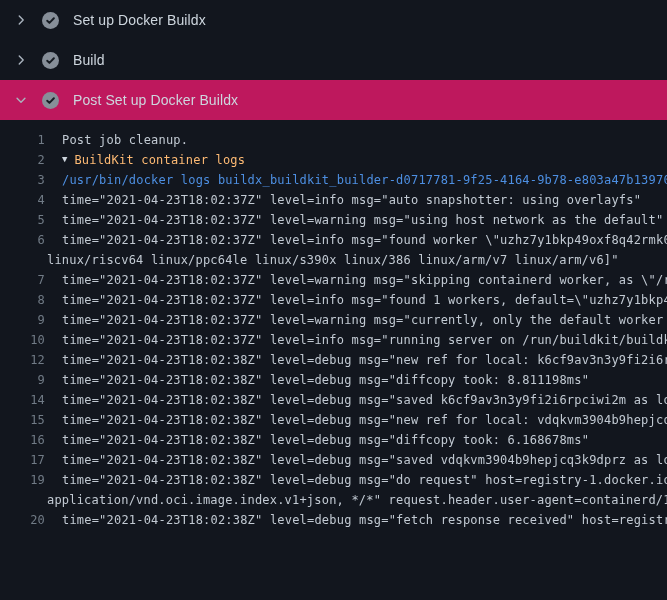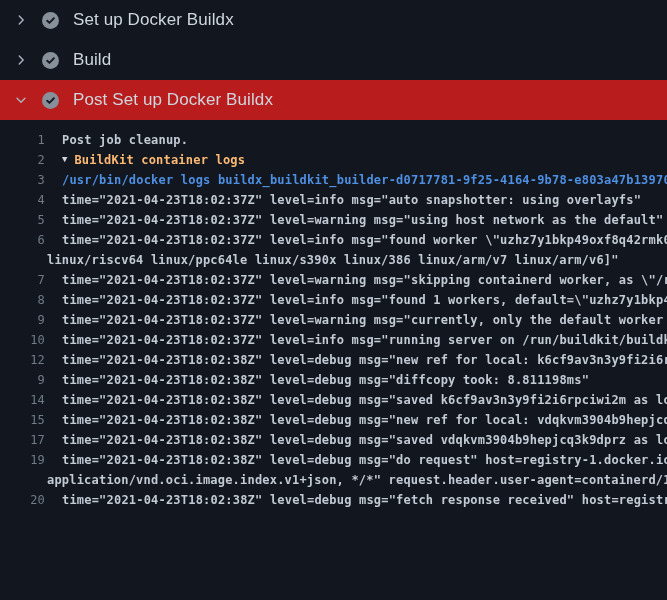--- a/index.html
+++ b/index.html
@@ -12,35 +12,35 @@
   .app { width: 667px; height: 600px; overflow: hidden; }
 
   
   .step {
     display: flex;
     align-items: center;
     height: 40px;
     padding-left: 13px;
     cursor: pointer;
   }
-  .step.expanded { background: #b91c1c; }
+  .step.expanded { background: #be185d; }
   .chev {
     width: 16px; height: 16px;
     display: inline-flex; align-items: center; justify-content: center;
     color: #aab4bf;
   }
   .chev svg { display: block; }
   .check {
     margin-left: 13px;
     width: 17px; height: 17px;
     display: inline-flex; align-items: center; justify-content: center;
   }
   .step-title {
     margin-left: 14px;
-    font-size: 17px;
+    font-size: 14px;
     color: #ced6de;
     letter-spacing: 0.1px;
   }
 
   
   .log {
     padding-top: 10px;
     font-family: "DejaVu Sans Mono", "Liberation Mono", monospace;
     font-size: 12px;
     line-height: 20px;
@@ -58,21 +58,20 @@
     color: #717b86;
     letter-spacing: 0.2px;
     cursor: pointer;
   }
   .txt {
     padding-left: 17px;
     letter-spacing: 0.2px;
     color: #c2cad3;
     flex: 1 1 auto;
     overflow: hidden;
-    font-weight: bold;
   }
   .caret { display: none; }
   .row.group .caret {
     display: inline-block;
     color: #cdd5dd;
     font-size: 9px;
     line-height: 20px;
     padding-left: 17px;
     transform: translateY(-1px);
   }
@@ -220,20 +219,25 @@
     
     <span class="txt">time="2021-04-23T18:02:38Z" level=debug msg="saved k6cf9av3n3y9fi2i6rpciwi2m as loca</span>
   </div>
 
   <div class="row plain">
     <span class="num">15</span>
     
     <span class="txt">time="2021-04-23T18:02:38Z" level=debug msg="new ref for local: vdqkvm3904b9hepjcq3k</span>
   </div>
 
+  <div class="row plain">
+    <span class="num">16</span>
+    
+    <span class="txt">time="2021-04-23T18:02:38Z" level=debug msg="diffcopy took: 6.168678ms"</span>
+  </div>
 
   <div class="row plain">
     <span class="num">17</span>
     
     <span class="txt">time="2021-04-23T18:02:38Z" level=debug msg="saved vdqkvm3904b9hepjcq3k9dprz as loca</span>
   </div>
 
 
   <div class="row plain">
     <span class="num">19</span>

